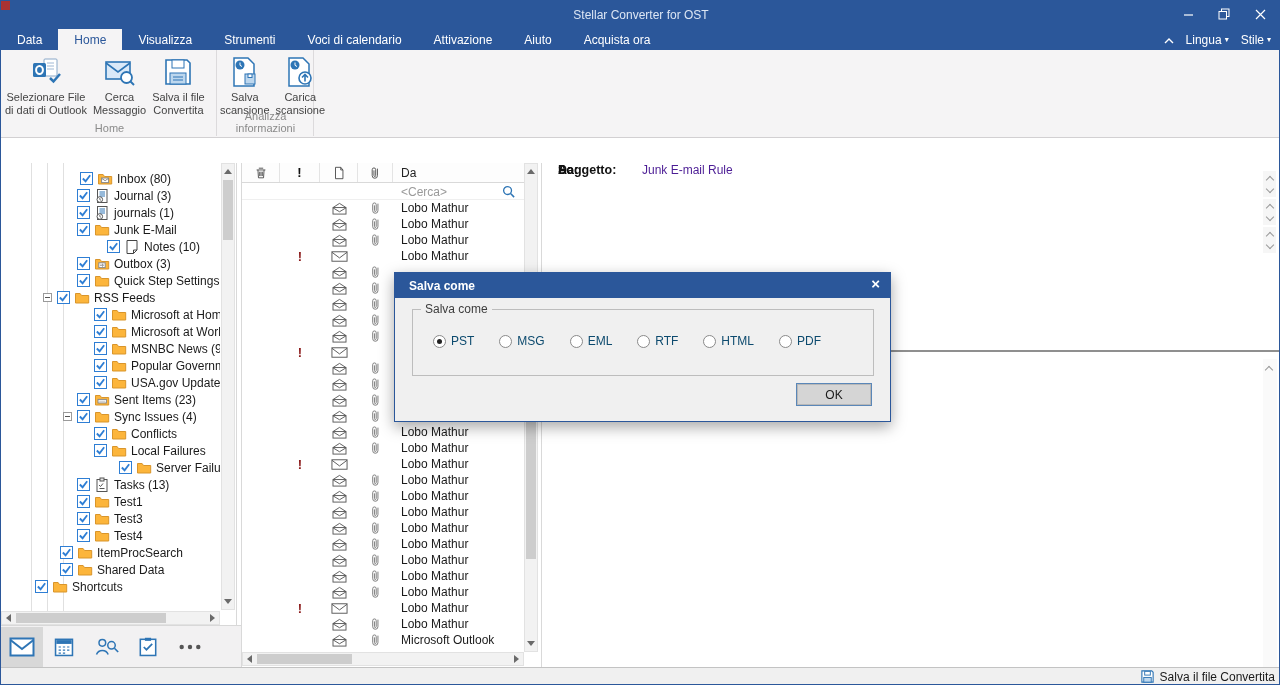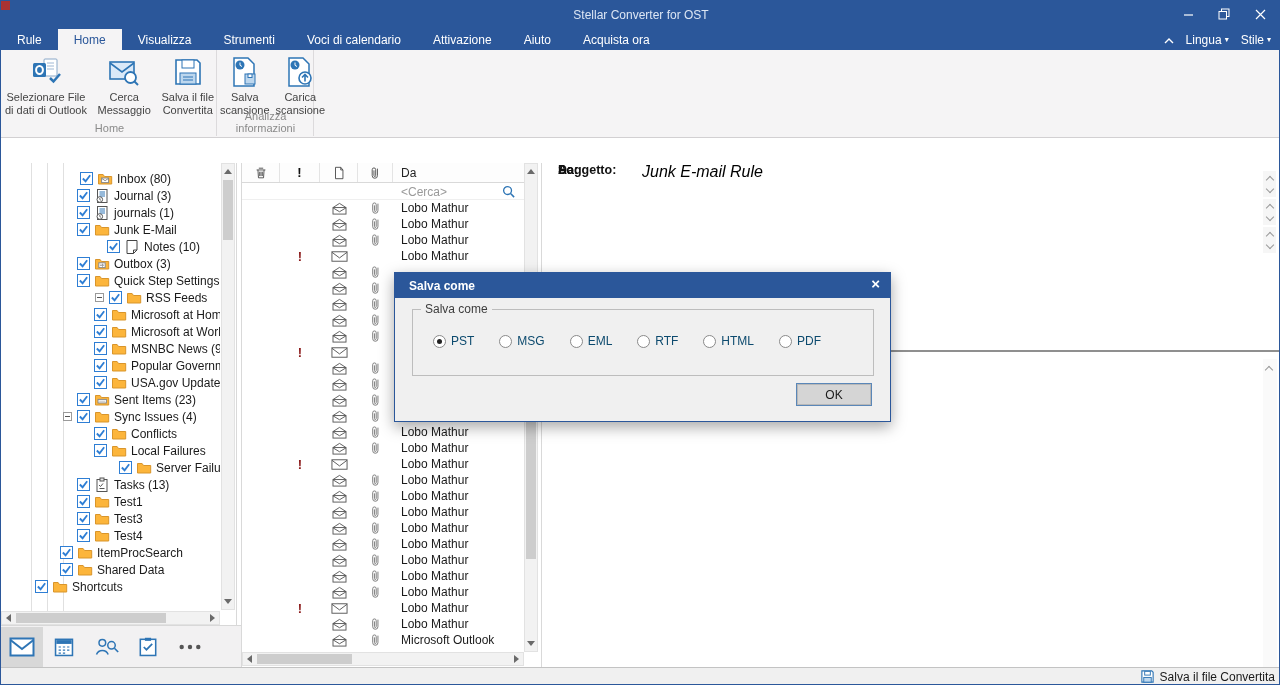--- a/index.html
+++ b/index.html
@@ -20,21 +20,21 @@
   .tab { padding:0 16px; display:flex; align-items:center; color:#fff; font-size:12px; cursor:default; }
   .tab.active { background:#f5f4f5; color:#2b579a; }
   #tabrow-right { position:absolute; right:6px; top:0; height:21px; display:flex; align-items:center; gap:4px; color:#fff; font-size:12px; }
   .ddl { display:flex; align-items:center; gap:3px; padding:0 4px; }
   .caret-down { font-size:8px; color:#fff; }
   
   #ribbon { position:absolute; left:0; top:49px; width:1280px; height:88px; background:#f5f4f5; border-bottom:1px solid #d2d0d2; }
   .rgroup { position:absolute; top:0; height:86px; }
   #rgroup-0 { left:2px; width:214px; border-right:1px solid #dcdadc; }
   #rgroup-1 { left:217px; width:96px; border-right:1px solid #dcdadc; }
-  .rbuttons { display:flex; justify-content:space-between; gap:2px; padding-top:3px; }
+  .rbuttons { display:flex; justify-content:flex-start; gap:2px; padding-top:3px; }
   .rbtn { display:flex; flex-direction:column; align-items:center; padding:2px 2px; cursor:default; }
   .rbicon { width:34px; height:34px; display:flex; align-items:center; justify-content:center; }
   .rbicon svg { width:32px; height:32px; }
   .rblabel { font-size:11px; color:#444; text-align:center; white-space:pre-line; line-height:13px; margin-top:2px; }
   .rgroup-label { position:absolute; bottom:2px; left:0; right:0; text-align:center; font-size:11px; color:#8a8a8a; }
   
   #strip { position:absolute; left:0; top:137px; width:1280px; height:25px; background:#f0eef0; }
   #strip-title { position:absolute; left:10px; top:4px; font-size:15px; color:#3d3d3d; }
   #strip-collapse { position:absolute; left:221px; top:8px; width:0; height:0; border-top:4px solid transparent; border-bottom:4px solid transparent; border-right:6px solid #555; cursor:default; }
   
@@ -89,21 +89,21 @@
   .mrow.unread .env-c { display:inline-flex; }
   .clip-wrap { visibility:hidden; display:inline-flex; }
   .clip-wrap svg { width:11px; height:14px; }
   .mrow.attachment .clip-wrap { visibility:visible; }
   #ml-sb-v { left:282px; top:0; height:489px; }
   #ml-sb-h { left:0; top:489px; width:282px; }
   
   #preview { position:absolute; left:540px; top:162px; width:740px; height:504px; background:#fff; border-left:1px solid #d9d9d9; }
   .pfield { position:absolute; left:16px; width:700px; height:24px; display:flex; align-items:flex-start; }
   .pf-label { width:84px; font-size:12.5px; font-weight:bold; color:#111; }
-  .pf-value { font-size:16px; color:#000000;font-style:italic; }
+  .pf-value { font-size:12px; color:#4c1d95; }
   .mini-sb { position:absolute; width:13px; height:26px; background:#f6f6f6; display:flex; flex-direction:column; align-items:center; justify-content:center; gap:3px; }
   .chev { width:6px; height:6px; border-right:1.4px solid #9a9a9a; border-bottom:1.4px solid #9a9a9a; }
   .chev.up { transform:rotate(-135deg); }
   .chev.down { transform:rotate(45deg); }
   #pv-divider { position:absolute; left:0; top:187px; width:740px; height:2px; background:#8f8f8f; }
   #pv-body-sb { position:absolute; left:721px; top:196px; width:14px; height:462px; background:#fafafa; }
   #pv-body-sb .chev { position:absolute; left:3px; }
   
   #dialog { position:absolute; left:393px; top:271px; width:497px; height:150px; background:#f0f0f0; border:1px solid #2b579a; box-shadow:0 5px 14px rgba(0,0,0,.35); z-index:50; }
   #dlg-title { position:absolute; left:0; top:0; right:0; height:25px; background:#2b579a; display:flex; align-items:center; }
@@ -145,21 +145,21 @@
       <svg width="11" height="11" viewBox="0 0 11 11">
           <path d="M1 1 L10 10 M10 1 L1 10" stroke="#fff" stroke-width="1.2"></path>
         </svg>
     </div>
   </div>
 
   <div id="tabrow">
     <div style="display:flex;">
 
     <div class="tab">
-          <span>Rule</span>
+          <span>Data</span>
         </div>
         <div class="tab active">
           <span>Home</span>
         </div>
         <div class="tab">
           <span>Visualizza</span>
         </div>
         <div class="tab">
           <span>Strumenti</span>
         </div>
@@ -366,21 +366,21 @@
         <span class="cb">
           <svg viewBox="0 0 12 12">
               <path d="M2 6 l3 3 5-6.5" fill="none" stroke="#2e7ed4" stroke-width="2"></path>
             </svg>
         </span>
         <span class="ticon"><svg viewBox="0 0 16 16">
               <path d="M1.5 13 V3.5 h4.6 l1.4 2 h7.2 V13 Z" fill="#fcb53b" stroke="#d9952b"></path>
             </svg></span>
         <span class="tlabel">Quick Step Settings</span>
       </div>
-        <div class="titem checked expander" style="padding-left: 94px;">
+        <div class="titem checked expander" style="padding-left: 42px;">
         <span class="expander-box"></span>
         <span class="cb">
           <svg viewBox="0 0 12 12">
               <path d="M2 6 l3 3 5-6.5" fill="none" stroke="#2e7ed4" stroke-width="2"></path>
             </svg>
         </span>
         <span class="ticon"><svg viewBox="0 0 16 16">
               <path d="M1.5 13 V3.5 h4.6 l1.4 2 h7.2 V13 Z" fill="#fcb53b" stroke="#d9952b"></path>
             </svg></span>
         <span class="tlabel">RSS Feeds</span>

